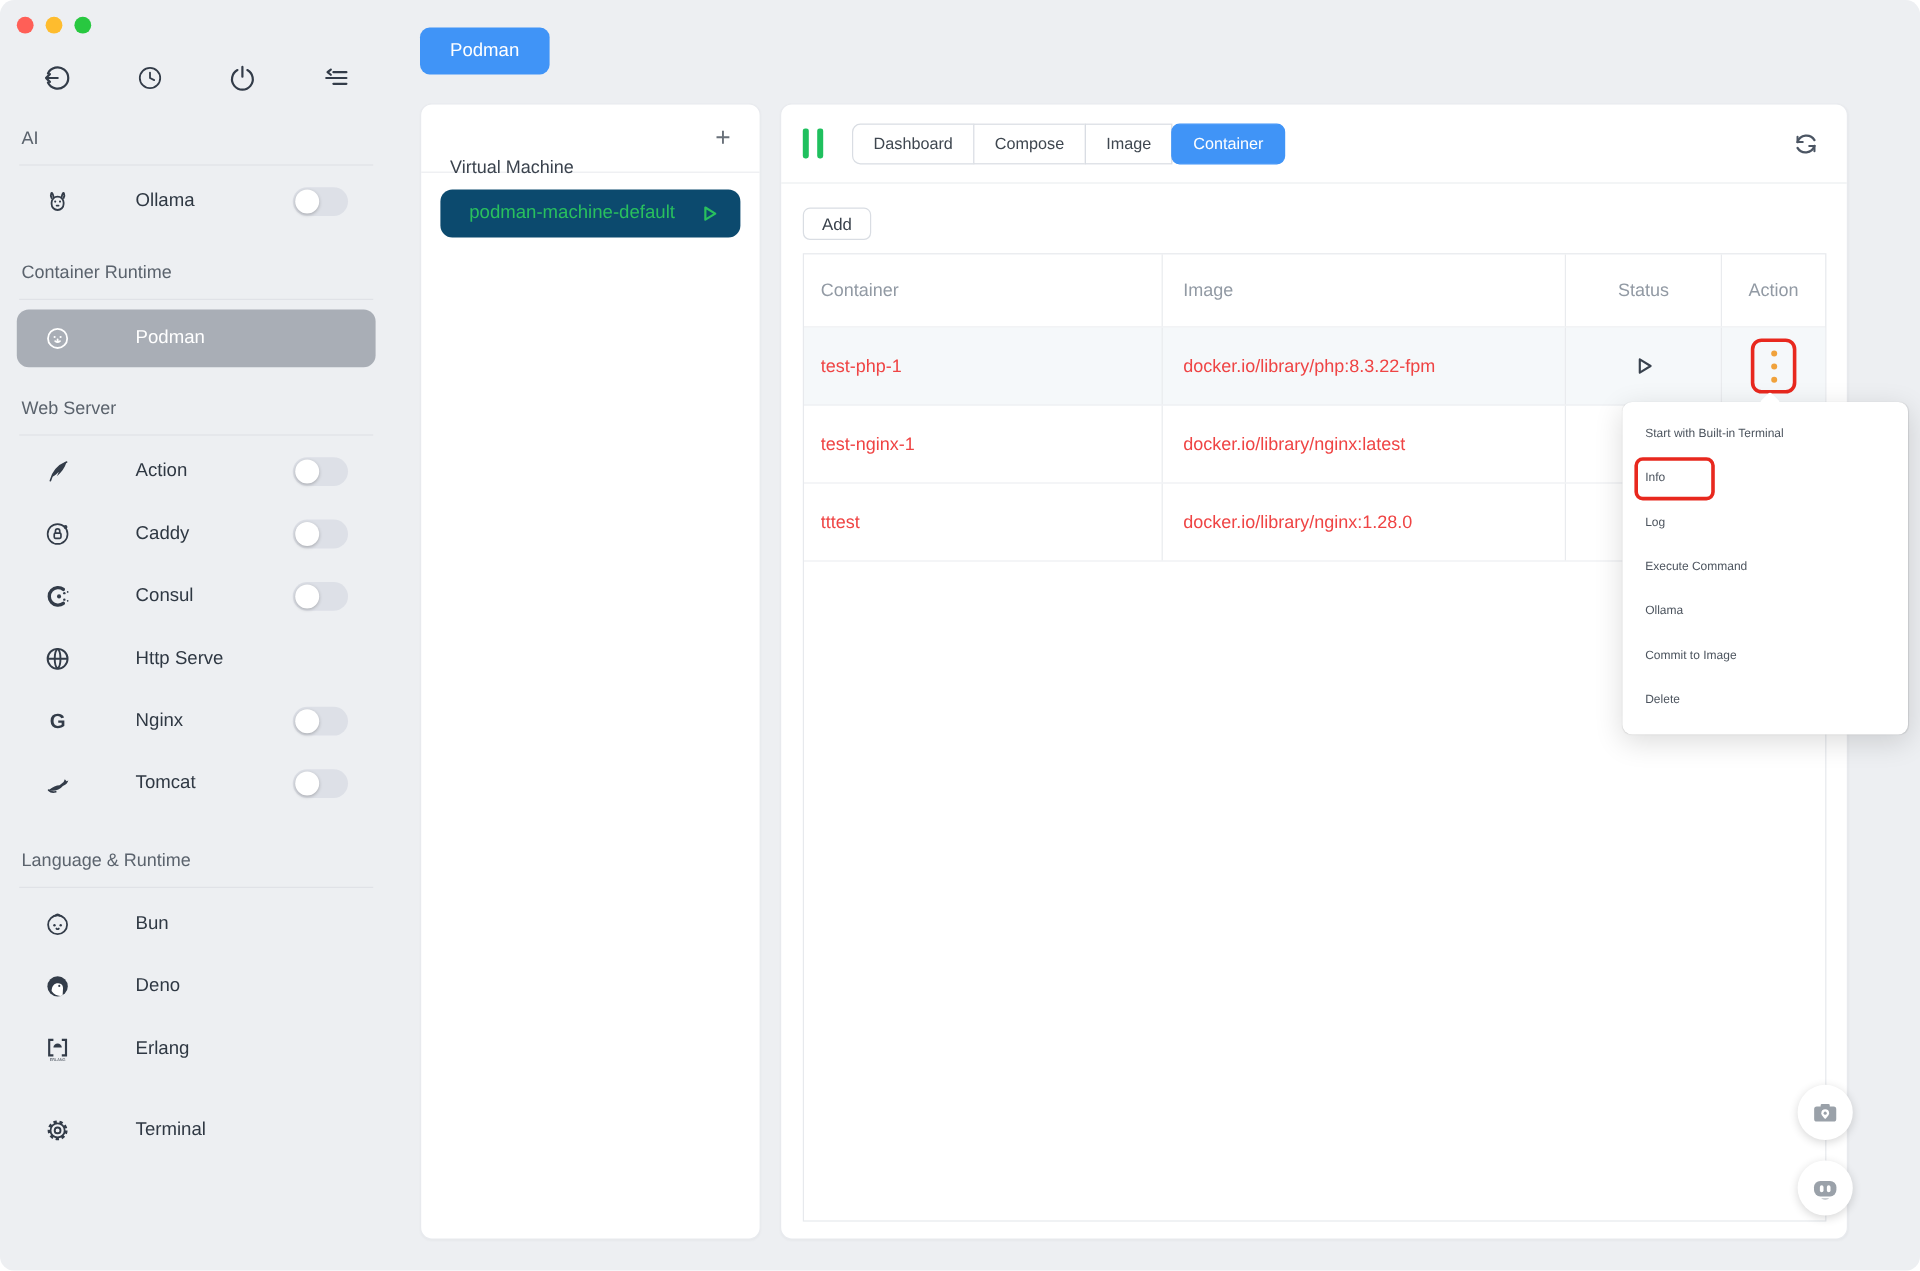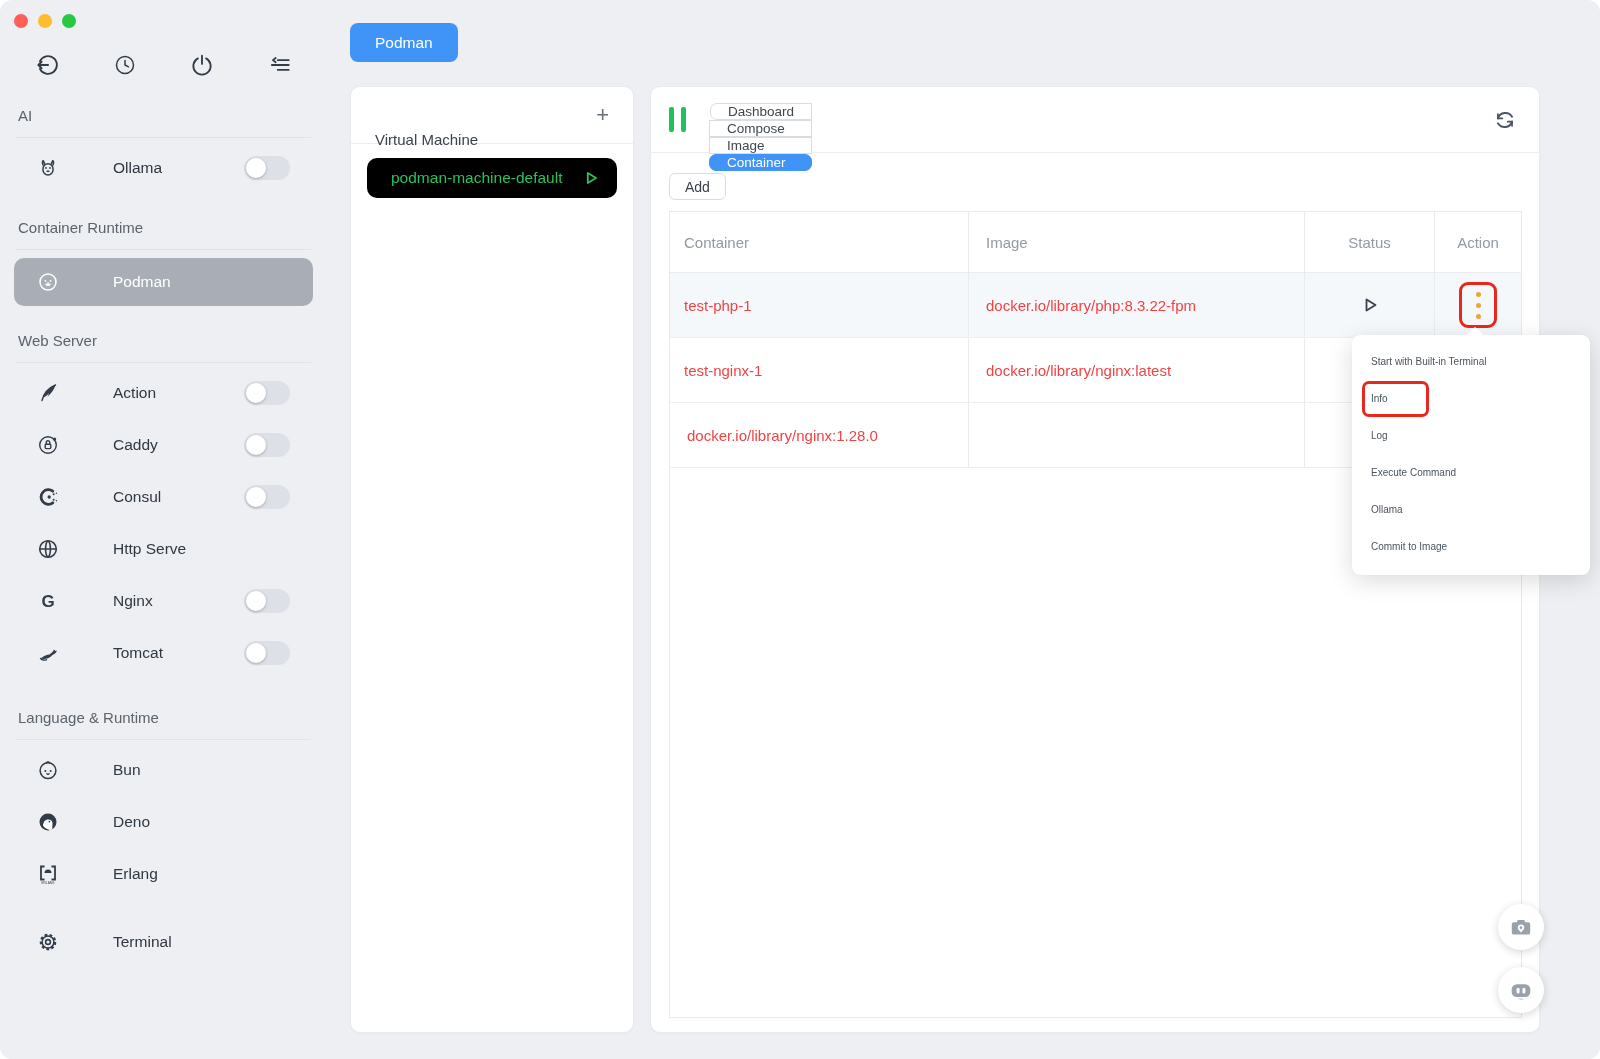--- a/index.html
+++ b/index.html
@@ -34,29 +34,29 @@
   
   .chip { position:absolute; left:350px; top:23px; height:39px; padding:0 25px; background:#4094f7;
           border-radius:8px; color:#fff; font-size:15.5px; display:flex; align-items:center; cursor:pointer; }
 
   
   .card { position:absolute; background:#fff; border:1px solid #e8eaee; border-radius:10px; box-shadow:0 1px 2px rgba(0,0,0,.03); }
   .vm-card { left:350px; top:86px; width:284px; height:947px; }
   .vm-head { height:57px; display:flex; align-items:center; padding:0 24px; border-bottom:1px solid #ebedf0; }
   .vm-title { font-size:15px; color:#3b434e; flex:1;margin-top:48px; }
   .vm-plus { font-size:22px; color:#697079; font-weight:300; cursor:pointer; line-height:1; }
-  .vm-item { margin:14px 16px; height:40px; background:#000000; border-radius:10px; display:flex; align-items:center; padding:0 14px 0 24px; cursor:pointer; }
+  .vm-item { margin:14px 16px; height:40px; background:#0c4a6e; border-radius:10px; display:flex; align-items:center; padding:0 14px 0 24px; cursor:pointer; }
   .vm-name { color:#29c05e; font-size:15.5px; }
   .vm-play { margin-left:18px; display:flex; align-items:center; }
 
   .main-card { left:650px; top:86px; width:890px; height:947px; }
   .main-head { height:66px; display:flex; align-items:center; padding:0 18px; border-bottom:1px solid #eceef1; }
   .pause { display:flex; gap:7px; margin-right:24px; }
   .pause i { display:block; width:5px; height:25px; background:#1fc05e; border-radius:2px; }
-  .tabgroup { display:flex; height:34px;flex-direction:column; }
+  .tabgroup { display:flex; height:34px; }
   .tab { border:1px solid #d9dde3; margin-left:-1px; background:#fff; padding:0 17px; font-size:13.5px;
          color:#3f4750; display:flex; align-items:center; cursor:pointer; }
   .tab:first-child { border-radius:7px 0 0 7px; margin-left:0; }
   .tab.active { background:#4094f7; border-color:#4094f7; color:#fff; border-radius:7px; z-index:1; }
   .refresh { margin-left:auto; width:32px; height:32px; display:flex; align-items:center; justify-content:center; cursor:pointer; }
   .addbtn { position:absolute; left:18px; top:86px; height:27px; padding:0 15px; background:#fff; border:1px solid #d9dde3;
             border-radius:6px; font-size:14px; color:#3a424c; display:flex; align-items:center; cursor:pointer; }
 
   
   .tbl { position:absolute; left:18px; top:124px; width:853px; bottom:14px; border:1px solid #e7e9ed; display:flex; flex-direction:column; }
@@ -380,36 +380,38 @@
       </div>
 
       <div class="trow tr">
         <div class="c-name">test-nginx-1</div>
         <div class="c-img">docker.io/library/nginx:latest</div>
         <div class="c-status"></div>
         <div class="c-action"></div>
       </div>
 
       <div class="trow tr">
+        <div class="c-name">tttest</div>
         <div class="c-img">docker.io/library/nginx:1.28.0</div>
         <div class="c-status"></div>
         <div class="c-action"></div>
       </div>
 
       <div class="tfill"></div>
     </div>
   </div>
 
   <div class="menu">
     <div class="mitem">Start with Built-in Terminal</div>
     <div class="mitem">Info</div>
     <div class="mitem">Log</div>
     <div class="mitem">Execute Command</div>
     <div class="mitem">Ollama</div>
     <div class="mitem">Commit to Image</div>
+    <div class="mitem">Delete</div>
     <div class="info-annot"></div>
   </div>
 
   <div class="fab cam">
     <svg width="26" height="26" viewBox="0 0 24 24">
       <path d="M9.5 5.5 h5 a1 1 0 0 1 1 1 V7.5 h3 a2 2 0 0 1 2 2 V17 a2 2 0 0 1 -2 2 H5.5 a2 2 0 0 1 -2 -2 V9.5 a2 2 0 0 1 2 -2 h3 V6.5 a1 1 0 0 1 1 -1 Z" fill="#9aa1a9"></path>
       <path d="M12 9.6 a3 3 0 0 1 3 3 c0 1.8 -3 4.4 -3 4.4 s-3 -2.6 -3 -4.4 a3 3 0 0 1 3 -3 Z" fill="#ffffff"></path>
       <circle cx="12" cy="12.6" r="1.2" fill="#9aa1a9"></circle>
     </svg>
   </div>

